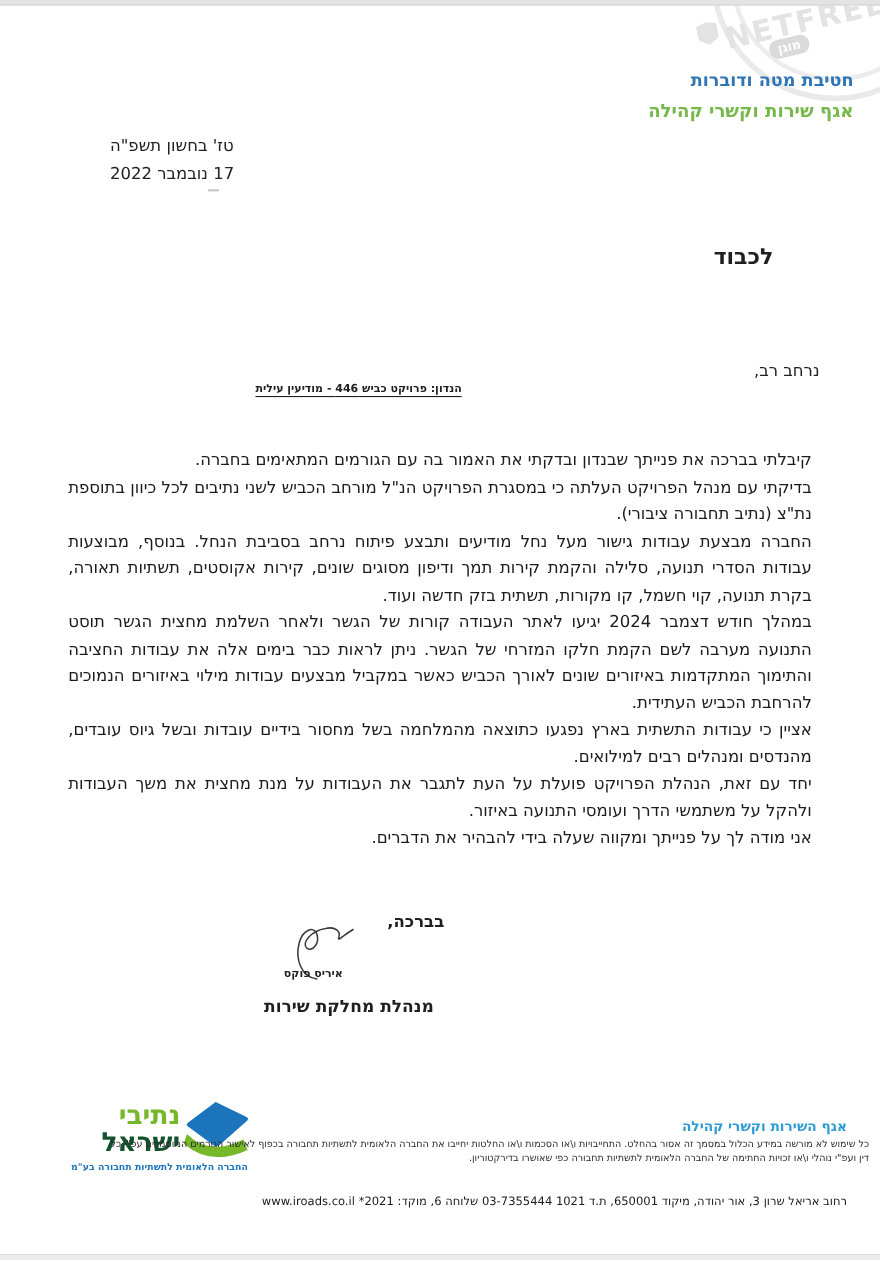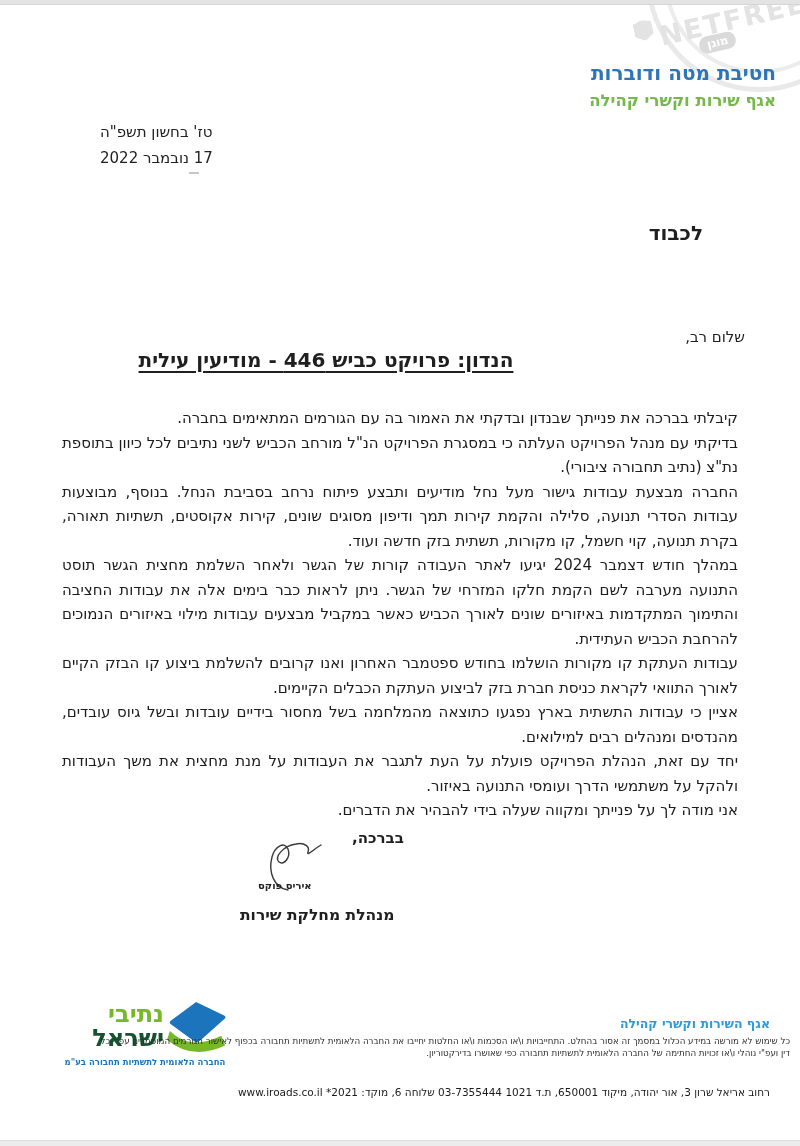--- a/index.html
+++ b/index.html
@@ -24,31 +24,31 @@
     font-size:27px; font-weight:bold; letter-spacing:2px; color:#e3e3e3;
     transform:rotate(-13deg); }
   .wm-shield { position:absolute; left:634px; top:20px; width:19px; height:21px;
     background:#e3e3e3; transform:rotate(-13deg);
     clip-path:polygon(50% 100%, 0 72%, 0 14%, 50% 0, 100% 14%, 100% 72%); }
   .wm-badge { position:absolute; left:699px; top:34px; padding:0 8px; height:17px;
     background:#dadada; color:#ffffff; font-size:11.5px; font-weight:bold;
     line-height:17px; border-radius:8px; transform:rotate(-13deg); direction:rtl; }
 
   .dept-header { position:absolute; right:24px; top:62px; text-align:right; direction:rtl; z-index:2; }
-  .dept-division { color:#2E75B6; font-size:20px; font-weight:bold; line-height:22px; }
+  .dept-division { color:#2E75B6; font-size:16px; font-weight:bold; line-height:22px; }
   .dept-department { color:#76B84B; font-size:16.5px; font-weight:bold; line-height:22px; margin-top:6px; }
 
   .date-block { position:absolute; left:100px; top:119px; direction:rtl; text-align:left;
     font-size:15px; line-height:26px; color:#222; }
   .redaction-mark { position:absolute; left:189px; top:172px; width:10px; height:2px; background:#c7c7c7; }
 
   .to-label { position:absolute; right:97px; top:221px; font-size:20px; font-weight:bold; direction:rtl; }
   .greeting { position:absolute; right:55px; top:328px; font-size:15px; direction:rtl; }
   .subject { position:absolute; left:0; top:348px; width:652px; text-align:center;
-    font-size:20px; font-weight:bold; direction:rtl;
+    font-size:10px; font-weight:bold; direction:rtl;
     text-decoration:underline; text-underline-offset:4px; }
 
   .body-text { position:absolute; left:62px; top:406px; width:676px; direction:rtl;
     font-size:15px; line-height:24.5px; text-align:justify; color:#1c1c1c; }
   .body-text p { margin:0; }
 
   .sig-closing { position:absolute; left:352px; top:829px; font-size:15px; font-weight:bold; direction:rtl; }
   .sig-scribble { position:absolute; left:258px; top:836px; }
   .sig-name { position:absolute; left:258px; top:880px; font-size:10px; font-weight:bold; direction:rtl; }
   .sig-title { position:absolute; left:240px; top:906px; font-size:15.5px; font-weight:bold; direction:rtl; }
@@ -89,29 +89,28 @@
     <div class="dept-department">אגף שירות וקשרי קהילה</div>
   </div>
 
   <div class="date-block">
     <div>טז' בחשון תשפ"ה</div>
     <div>17 נובמבר 2022</div>
   </div>
   <div class="redaction-mark"></div>
 
   <div class="to-label">לכבוד</div>
-  <div class="greeting">שלום רב,</div>
+  <div class="greeting">נרחב רב,</div>
   <div class="subject">הנדון: פרויקט כביש 446 - מודיעין עילית</div>
 
   <div class="body-text">
     <p>קיבלתי בברכה את פנייתך שבנדון ובדקתי את האמור בה עם הגורמים המתאימים בחברה.</p>
     <p>בדיקתי עם מנהל הפרויקט העלתה כי במסגרת הפרויקט הנ"ל מורחב הכביש לשני נתיבים לכל כיוון בתוספת נת"צ (נתיב תחבורה ציבורי).</p>
     <p>החברה מבצעת עבודות גישור מעל נחל מודיעים ותבצע פיתוח נרחב בסביבת הנחל. בנוסף, מבוצעות עבודות הסדרי תנועה, סלילה והקמת קירות תמך ודיפון מסוגים שונים, קירות אקוסטים, תשתיות תאורה, בקרת תנועה, קוי חשמל, קו מקורות, תשתית בזק חדשה ועוד.</p>
     <p>במהלך חודש דצמבר 2024 יגיעו לאתר העבודה קורות של הגשר ולאחר השלמת מחצית הגשר תוסט התנועה מערבה לשם הקמת חלקו המזרחי של הגשר. ניתן לראות כבר בימים אלה את עבודות החציבה והתימוך המתקדמות באיזורים שונים לאורך הכביש כאשר במקביל מבצעים עבודות מילוי באיזורים הנמוכים להרחבת הכביש העתידית.</p>
-    <p>עבודות העתקת קו מקורות הושלמו בחודש ספטמבר האחרון ואנו קרובים להשלמת ביצוע קו הבזק הקיים לאורך התוואי לקראת כניסת חברת בזק לביצוע העתקת הכבלים הקיימים.</p>
     <p>אציין כי עבודות התשתית בארץ נפגעו כתוצאה מהמלחמה בשל מחסור בידיים עובדות ובשל גיוס עובדים, מהנדסים ומנהלים רבים למילואים.</p>
     <p>יחד עם זאת, הנהלת הפרויקט פועלת על העת לתגבר את העבודות על מנת מחצית את משך העבודות ולהקל על משתמשי הדרך ועומסי התנועה באיזור.</p>
     <p>אני מודה לך על פנייתך ומקווה שעלה בידי להבהיר את הדברים.</p>
   </div>
 
   <div class="sig-closing">בברכה,</div>
   <svg class="sig-scribble" width="74" height="58" viewBox="0 0 74 58">
     <path d="M30 54 C16 52 10 36 14 21 C17 10 27 5 30 13 C33 21 26 30 21 26 C16 21 25 10 38 8 C47 6 52 11 50 16 C48 21 56 13 63 9" fill="none" stroke="#3a3a3a" stroke-width="1.4" stroke-linecap="round"></path>
   </svg>
   <div class="sig-name">איריס פוקס</div>

